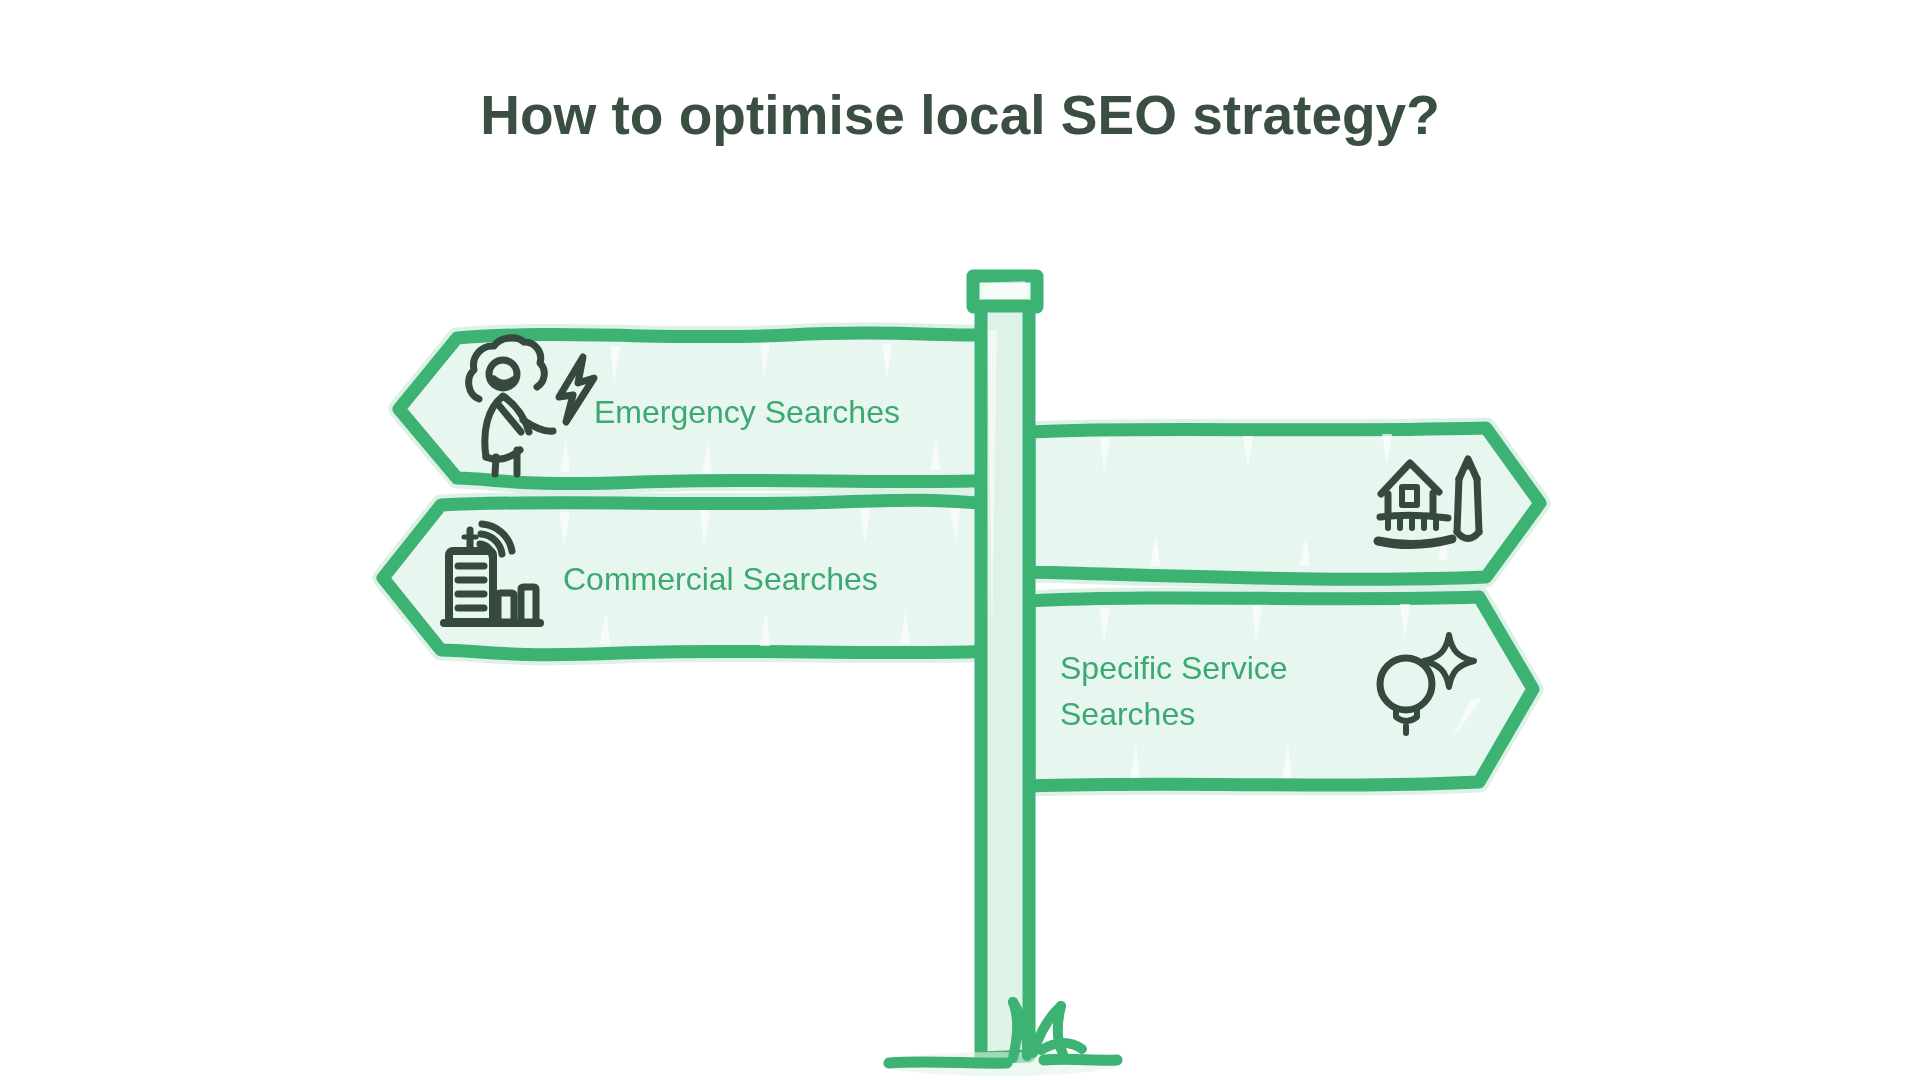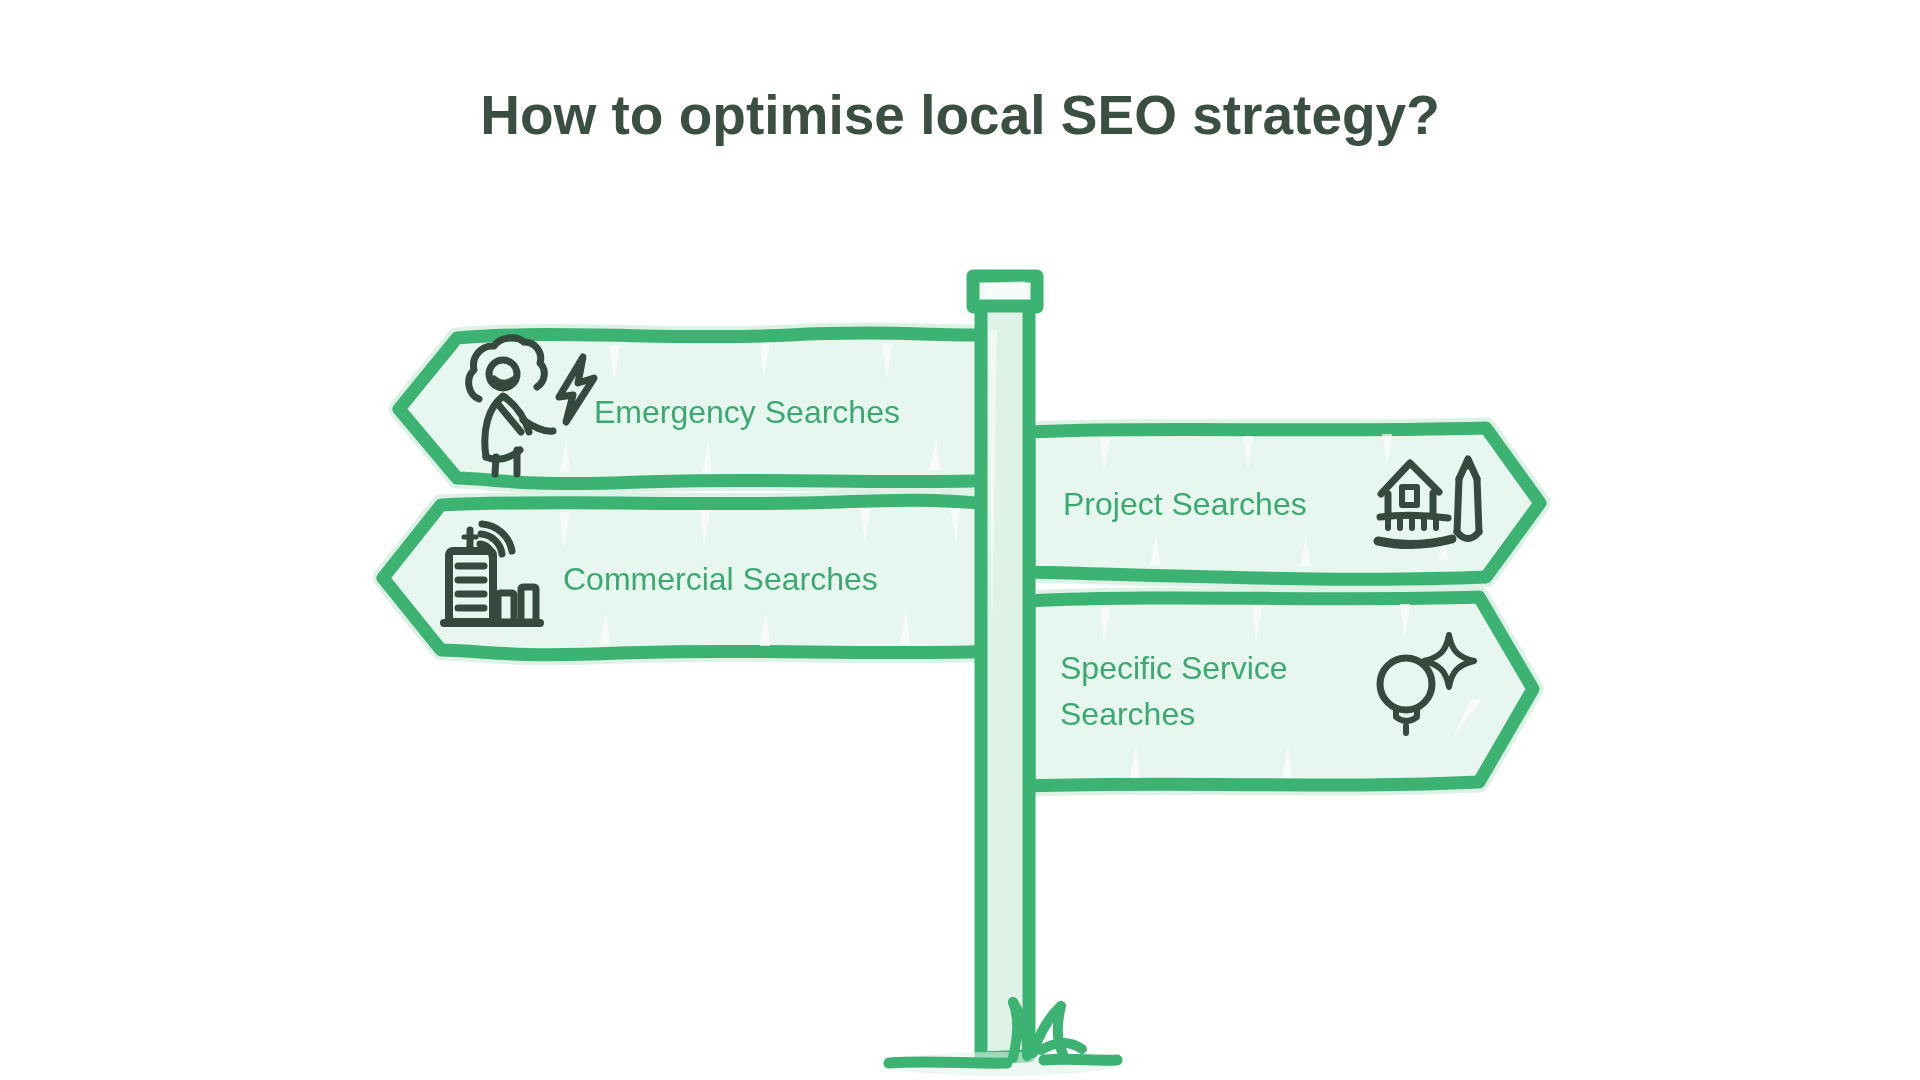--- a/index.html
+++ b/index.html
@@ -192,17 +192,16 @@
       <circle cx="1406" cy="684" r="26"></circle>
       <path d="M 1396 708 L 1396 717 Q 1406 725 1417 717 L 1417 708" stroke-width="6"></path>
       <path d="M 1406 726 L 1406 733" stroke-width="6"></path>
       <path d="M 1449 635 C 1452 651 1458 657 1474 661 C 1458 665 1452 671 1449 687 C 1446 671 1440 665 1424 661 C 1440 657 1446 651 1449 635 Z" fill="#e7f6ee" stroke-width="6"></path>
     </g>
   </svg>
 
   <h1 class="page-title">How to optimise local SEO strategy?</h1>
 
   <div class="sign-label label-emergency">Emergency Searches</div>
-  <div class="sign-label label-project">Project Searches</div>
   <div class="sign-label label-commercial">Commercial Searches</div>
   <div class="sign-label label-specific wrap">Specific Service Searches</div>
 
 </div>
 
 </body></html>

